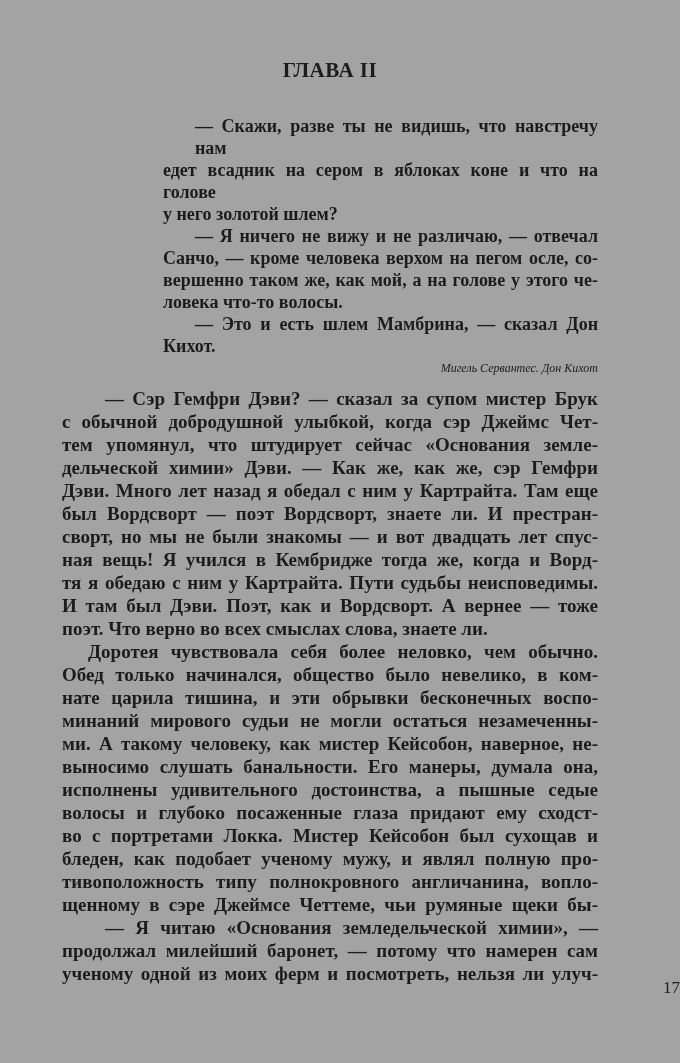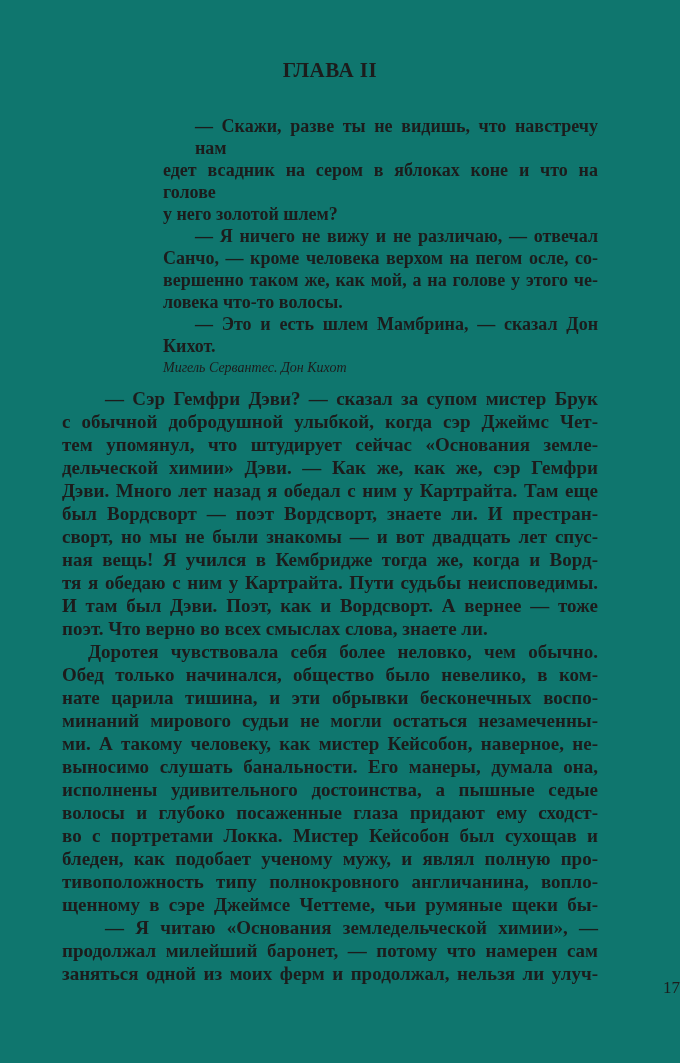--- a/index.html
+++ b/index.html
@@ -5,21 +5,21 @@
   html, body { margin: 0; padding: 0; }
   body {
     background: #ffffff;
     font-family: "Liberation Serif", "DejaVu Serif", serif;
     color: #1c1c1c;
   }
   .page {
     position: relative;
     width: 680px;
     height: 1063px;
-    background: #0f766e;
+    background: #a3a3a3;
     padding: 0 82px 0 62px;
     box-sizing: border-box;
     overflow: hidden;
   }
   .title {
     margin: 0;
     padding-top: 58px;
     text-align: center;
     font-size: 21px;
     font-weight: bold;
@@ -28,21 +28,22 @@
   }
   .epigraph {
     margin-top: 33px;
     margin-left: 101px; 
     font-size: 18px;
     line-height: 22px;
   }
   .epigraph .line.first { padding-left: 32px; }
   .attribution {
     font-style: italic;
-    font-size: 14px;
+    text-align: right;
+    font-size: 12px;
     line-height: 22px;
   }
   .body-text {
     margin-top: 8px;
     font-size: 19px;
     line-height: 23px;
   }
   .body-text .line.first { padding-left: 26px; }
   .body-text .line.first.dialogue { padding-left: 43px; }
   .line {
@@ -102,18 +103,18 @@
       <div class="line">ми. А такому человеку, как мистер Кейсобон, наверное, не-</div>
       <div class="line">выносимо слушать банальности. Его манеры, думала она,</div>
       <div class="line">исполнены удивительного достоинства, а пышные седые</div>
       <div class="line">волосы и глубоко посаженные глаза придают ему сходст-</div>
       <div class="line">во с портретами Локка. Мистер Кейсобон был сухощав и</div>
       <div class="line">бледен, как подобает ученому мужу, и являл полную про-</div>
       <div class="line">тивоположность типу полнокровного англичанина, вопло-</div>
       <div class="line">щенному в сэре Джеймсе Четтеме, чьи румяные щеки бы-</div>
       <div class="line first dialogue">— Я читаю «Основания земледельческой химии», —</div>
       <div class="line">продолжал милейший баронет, — потому что намерен сам</div>
-      <div class="line">заняться одной из моих ферм и продолжал, нельзя ли улуч-</div>
+      <div class="line">ученому одной из моих ферм и посмотреть, нельзя ли улуч-</div>
     </section>
 
   <div class="page-number">17</div>
 
 </div>
 
 </body></html>

